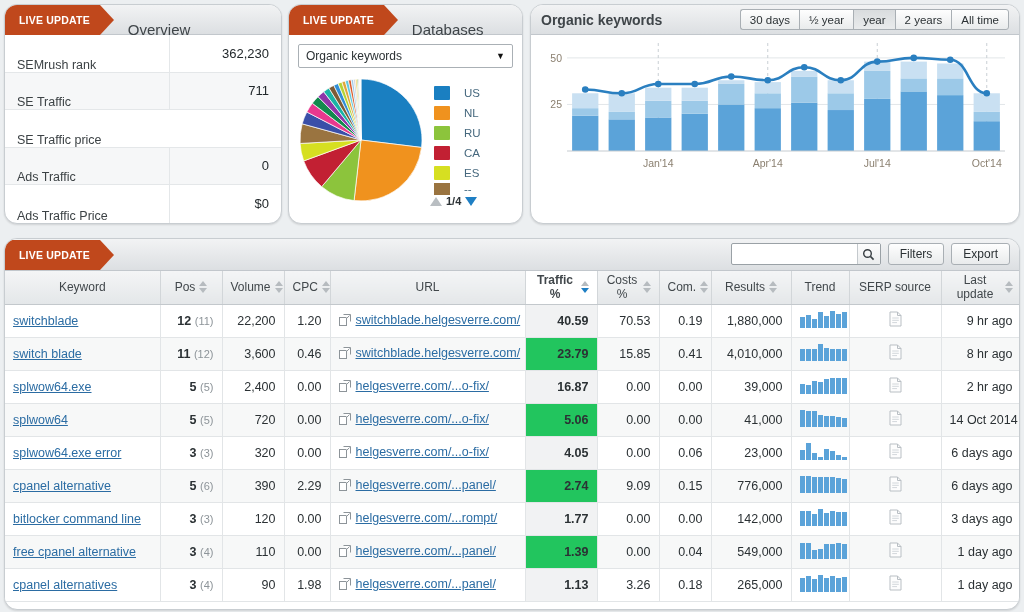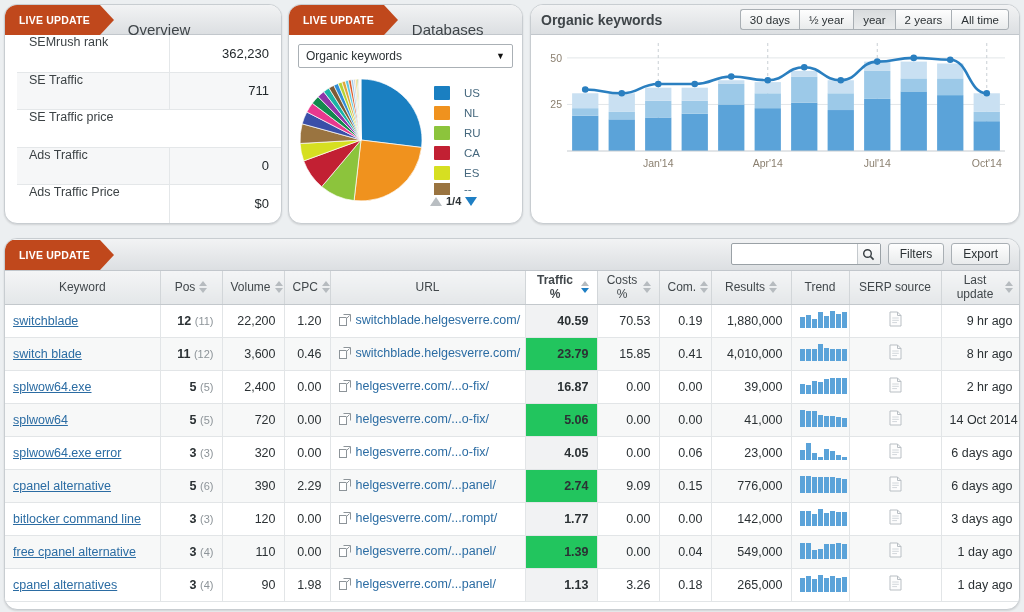--- a/index.html
+++ b/index.html
@@ -51,22 +51,22 @@
   }
   .panel-title {
     font-size: 15px; color: #3f4549; font-weight: normal;
     margin-left: 28px;
     margin-top: 20px;
   }
   .panel-title.bold { font-weight: bold; font-size: 14px; }
 
   
   #overview { left: 4px; top: 4px; width: 278px; height: 220px; }
-  .ov-row { display: flex; height: 37.5px; align-items: flex-start;
-            border-bottom: 1px solid #e4e7e9; margin-left: 12px; }
+  .ov-row { display: flex; height: 37.5px; align-items: flex-end;
+            border-bottom: 1px solid #e4e7e9; }
   .ov-row:nth-child(even) { background: #f6f7f8; }
   .ov-row:last-child { border-bottom: none; }
   .ov-label { flex: 1; padding-left: 12px; font-size: 12.5px; color: #3c4245; }
   .ov-value { width: 112px; text-align: right; padding-right: 12px;
               font-size: 13px; color: #22282b;
               border-left: 1px solid #e4e7e9; height: 100%;
               display: flex; align-items: center; justify-content: flex-end; }
 
   
   #databases { left: 288px; top: 4px; width: 235px; height: 220px; }
@@ -160,21 +160,21 @@
     white-space: nowrap; overflow: hidden;
   }
   tr.odd  td { background: #ffffff; }
   tr.even td { background: #f7f8f8; }
   tr.odd  td.traf { background: #f1f2f3; }
   tr.even td.traf { background: #22c55e; }
   td.traf { font-weight: bold; text-align: right; }
   .r { text-align: right; }
   .c { text-align: center; }
   a.kwlink { color: #2b6ca3; text-decoration: underline; cursor: pointer; }
-  a.urllink { color: #2b6ca3; cursor: pointer; font-size: 12.5px; }
+  a.urllink { color: #2b6ca3; text-decoration: underline; cursor: pointer; font-size: 12.5px; }
   .posmain { font-weight: bold; }
   .posprev { color: #8d9499; font-size: 11px; }
   .ext-ico { display: inline-block; vertical-align: -2px; margin-right: 5px; }
   .doc-ico { display: inline-block; }
   .spark { display: inline-flex; align-items: flex-end; gap: 1px; height: 17px; }
   .spark i { display: block; width: 5px; background: #5ba3d9; }
 </style>
 </head>
 <body>
 

